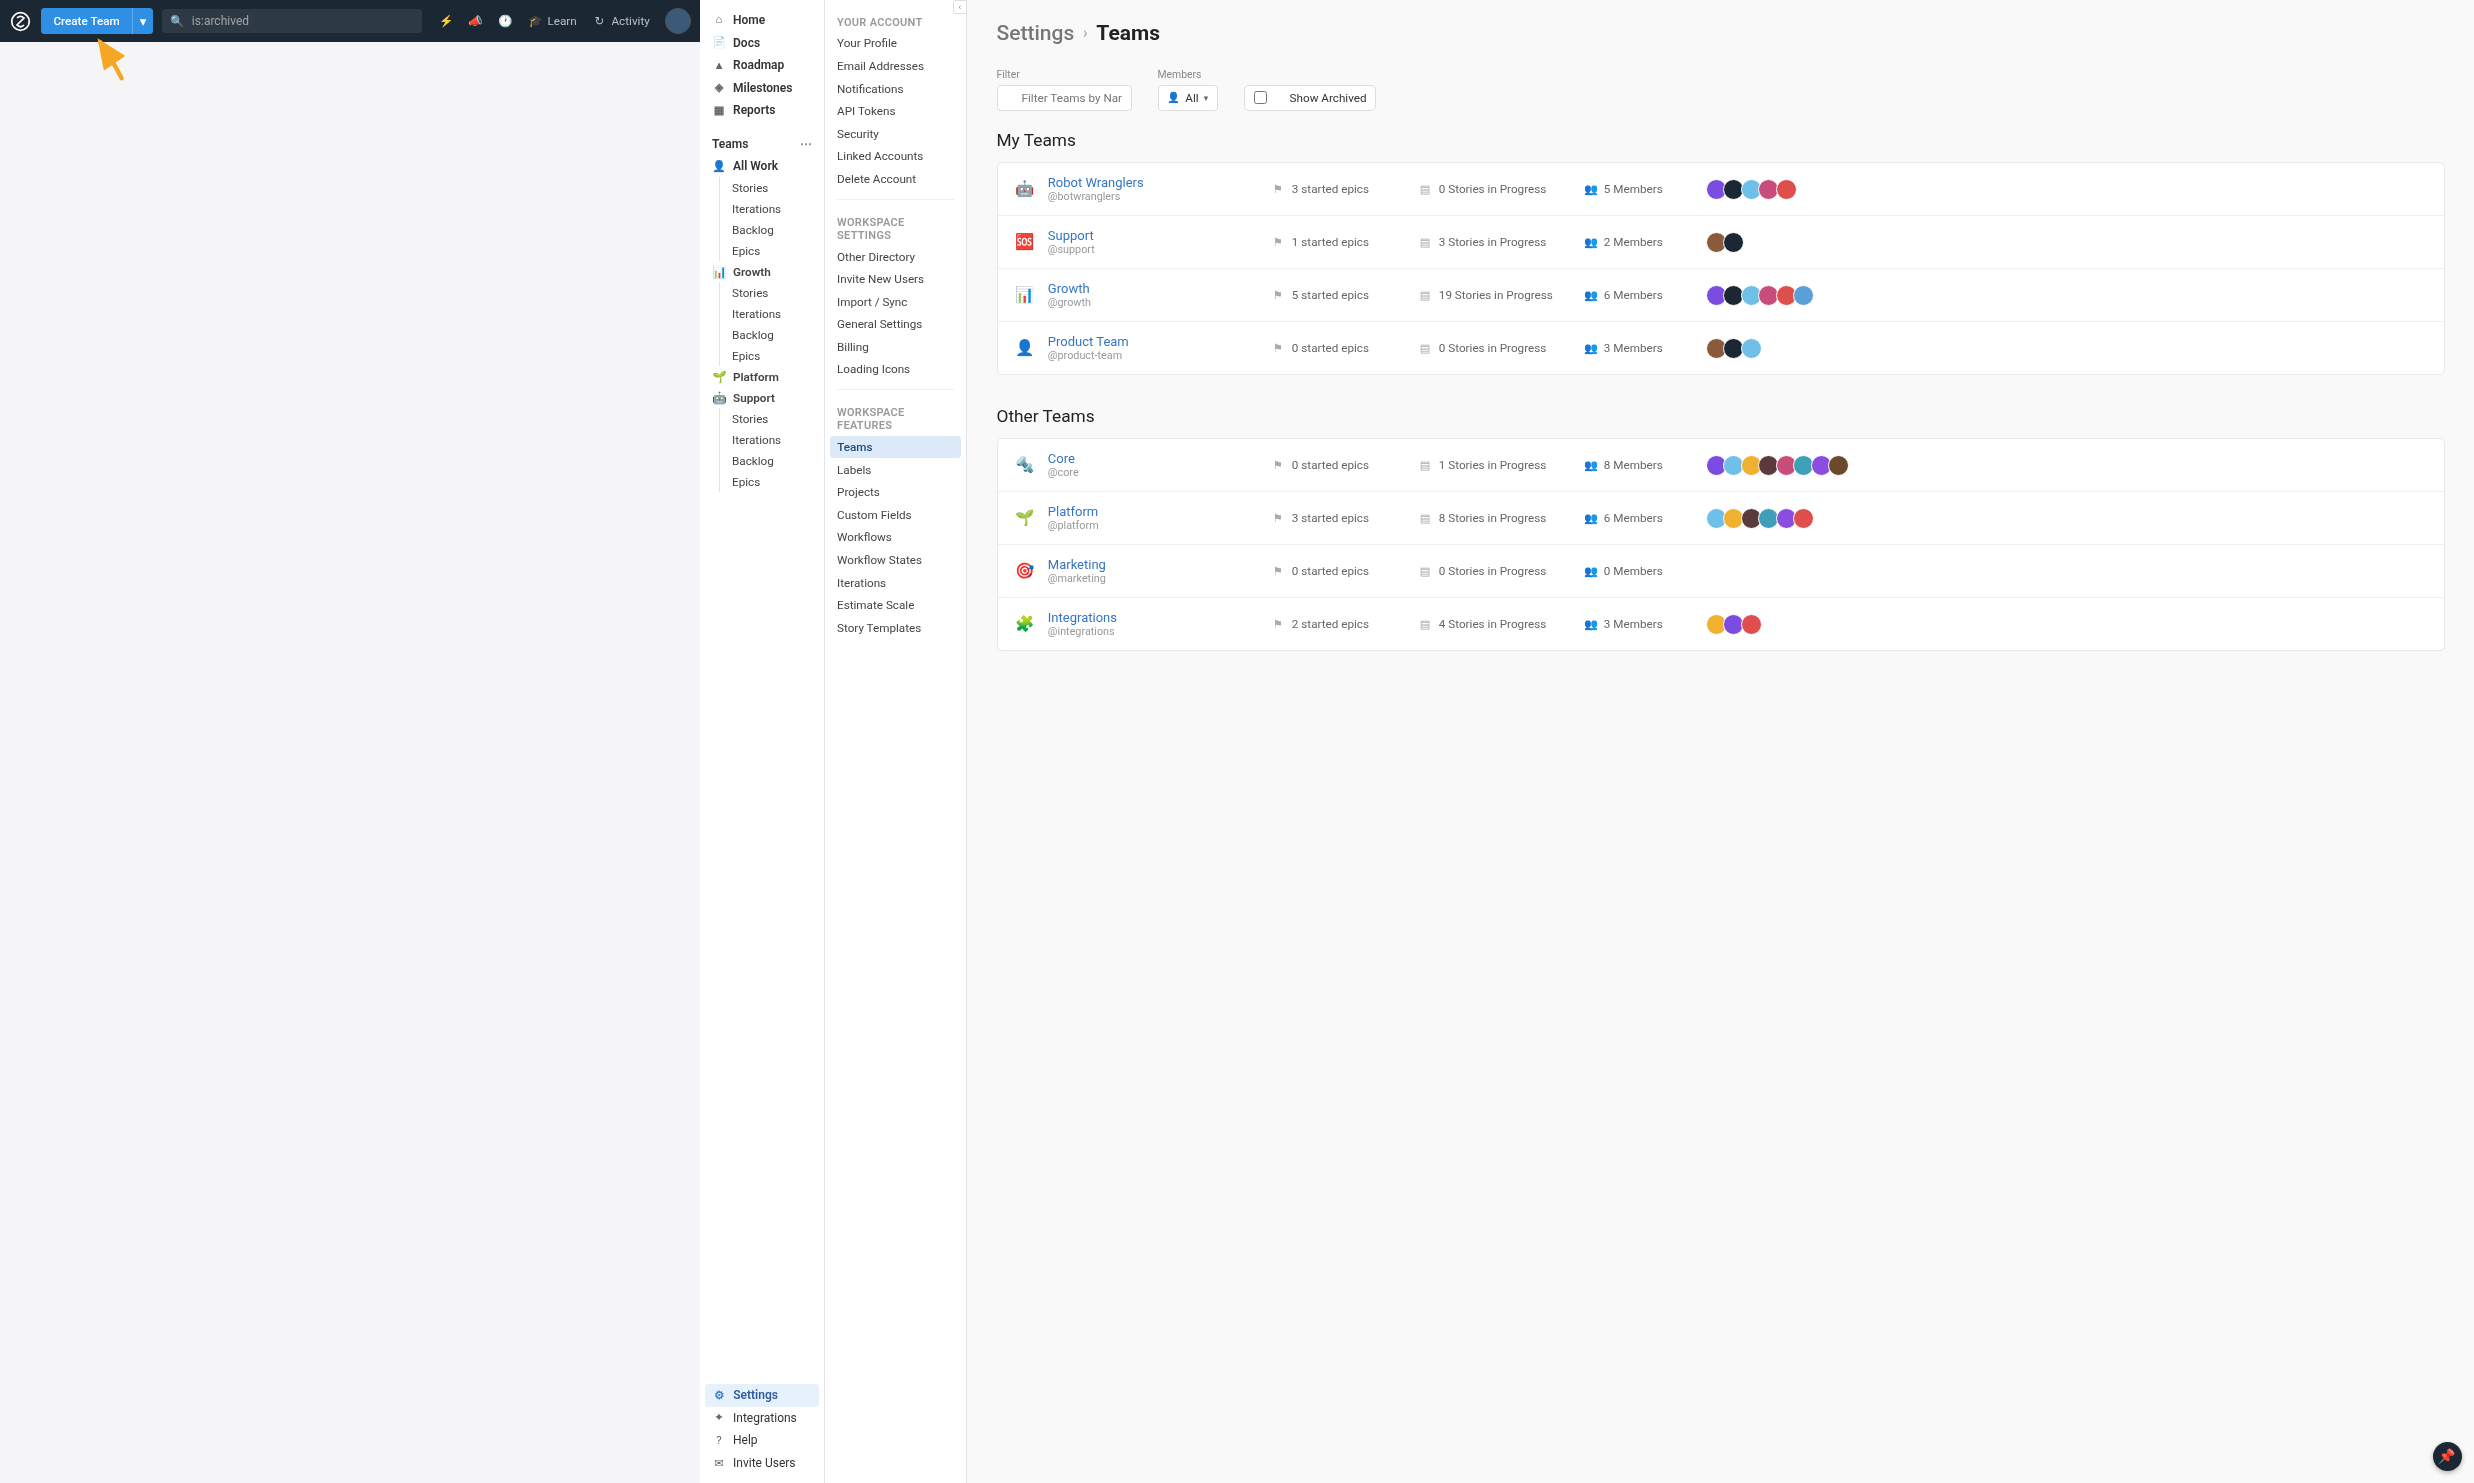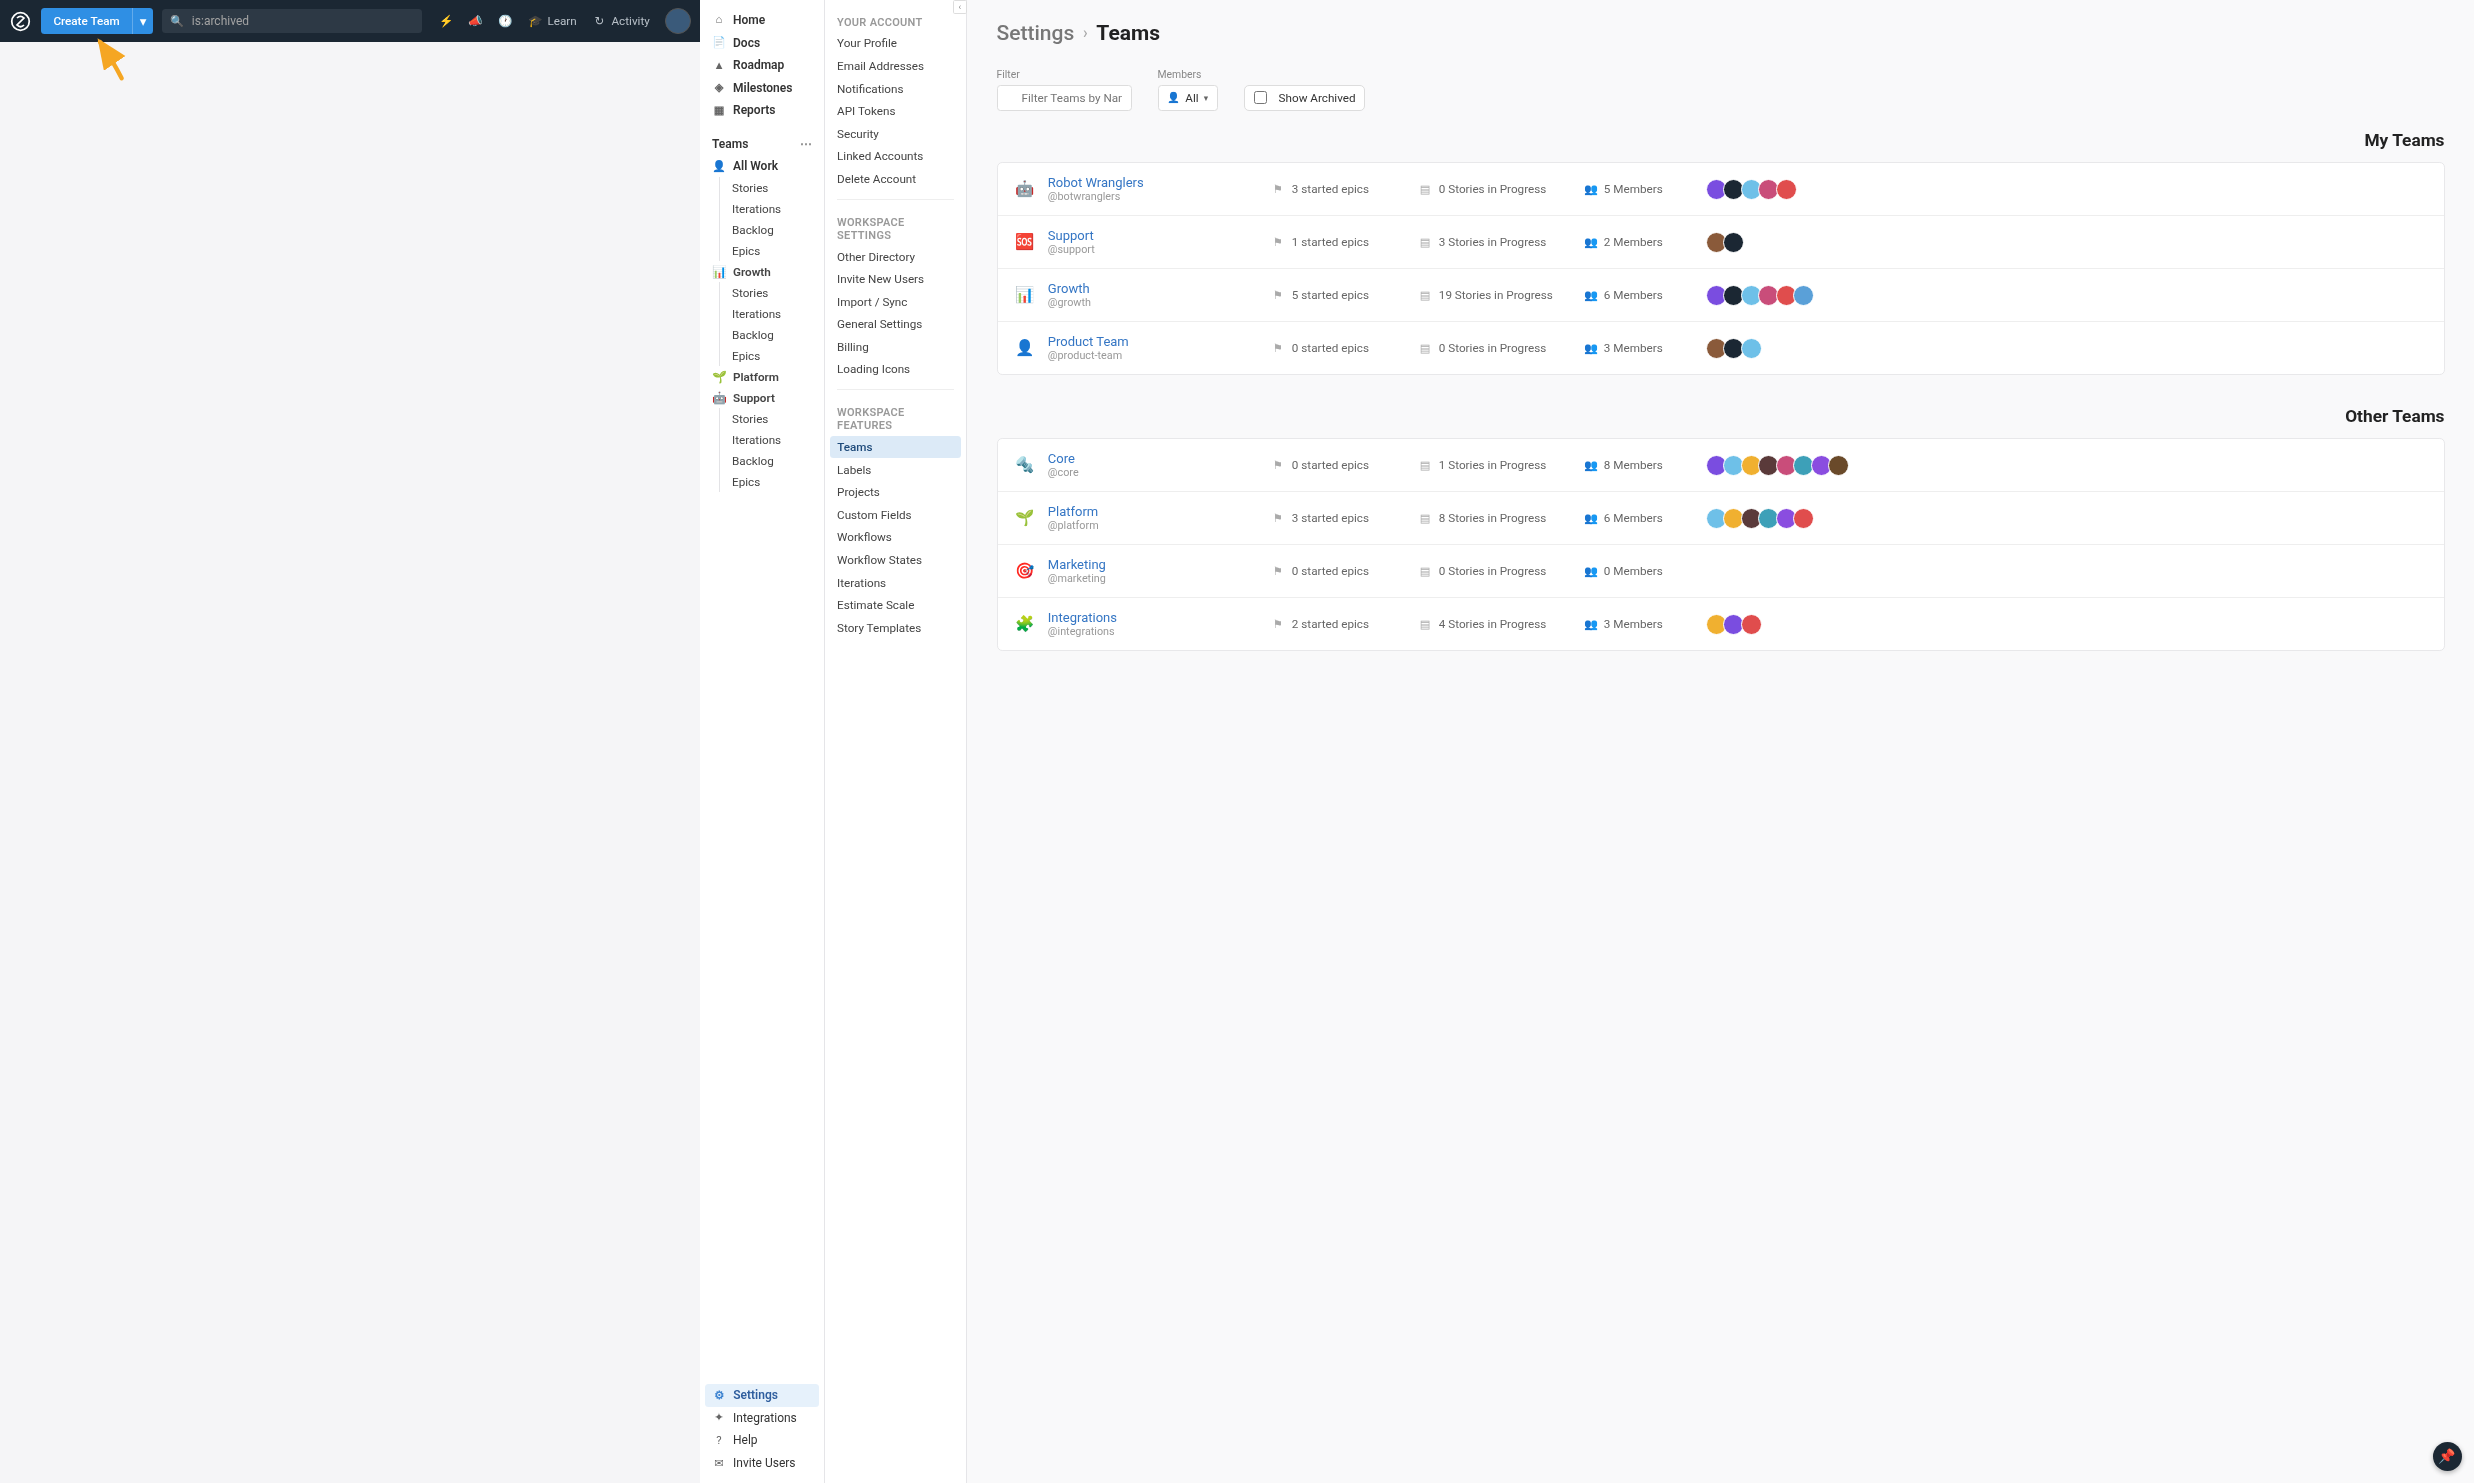--- a/index.html
+++ b/index.html
@@ -56,24 +56,24 @@
 .breadcrumb .chev { color: #aaa; font-size: 15.6px;}
 
 .filters { display: flex; gap: 26px; margin-bottom: 19px; align-items:flex-end; }
 .fgroup { display: flex; flex-direction: column; gap: 4.3px; }
 .flabel { font-size: 10.4px; color: #888; }
 .finput { border: 0.9px solid #ddd; border-radius: 3.5px; padding: 5.2px 8.7px 5.2px 24px; font-size: 11.7px; width: 135px; background:#fff; position:relative;}
 .finput-wrap { position: relative; }
 .finput-wrap .sic { position:absolute; left:7px; top:50%; transform:translateY(-50%); color:#bbb; font-size:10.4px;}
 .fbtn { border: 0.9px solid #ddd; border-radius: 3.5px; padding: 5.2px 8.7px; font-size: 11.7px; background: #fff; display: inline-flex; align-items: center; gap: 5.2px; cursor:pointer; color:#333;}
 .fbtn .caret { font-size:8.7px; color:#666;}
-.fcheck { border: 0.9px solid #ddd; border-radius: 5px; padding: 5.2px 8.7px; font-size: 11.7px; background: #fff; display: inline-flex; align-items: center; gap: 12px; cursor:pointer;}
+.fcheck { border: 0.9px solid #ddd; border-radius: 5px; padding: 5.2px 8.7px; font-size: 11.7px; background: #fff; display: inline-flex; align-items: center; gap: 23px; cursor:pointer;}
 .fcheck input { margin:0;}
 
-.sect-title { font-size: 17.3px; font-weight: 700; color: #222; margin-bottom: 12px; text-align: right; }
+.sect-title { font-size: 17.3px; font-weight: 400; color: #222; margin-bottom: 12px; }
 .team-list { background: #fff; border: 0.9px solid #e8e8ea; border-radius: 5.2px; margin-bottom: 31px; }
 .team-row { display: flex; align-items: center; padding: 12px 17.3px; border-bottom: 0.9px solid #eee; }
 .team-row:last-child { border-bottom: none; }
 .team-icon { width: 21px; height: 21px; border-radius: 3.5px; margin-right: 12px; display:flex; align-items:center; justify-content:center; font-size:15.6px;}
 .team-name-col { width: 225px; }
 .team-name { color: #3576c4; font-weight: 400; font-size: 13px; cursor:pointer;}
 .team-handle { color: #999; font-size: 10.8px; }
 .tcol { display: flex; align-items: center; gap: 7px; color: #666; font-size: 11.7px; width: 147px; }
 .tcol .cic { color:#aaa; font-size:11.3px; width:12px; display:inline-flex;}
 .tcol.members { width: 121px;}

